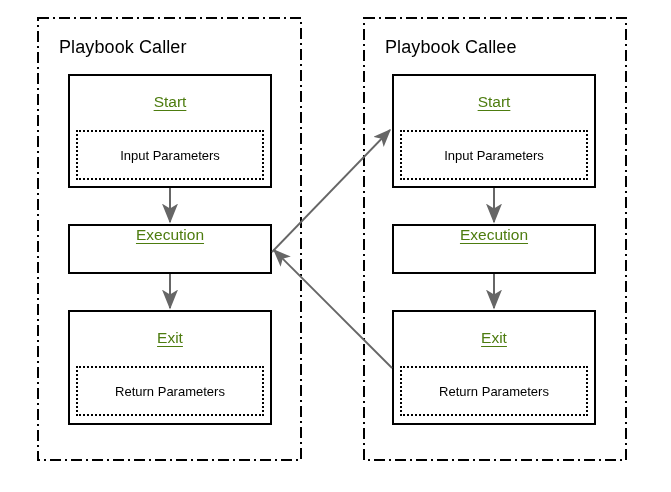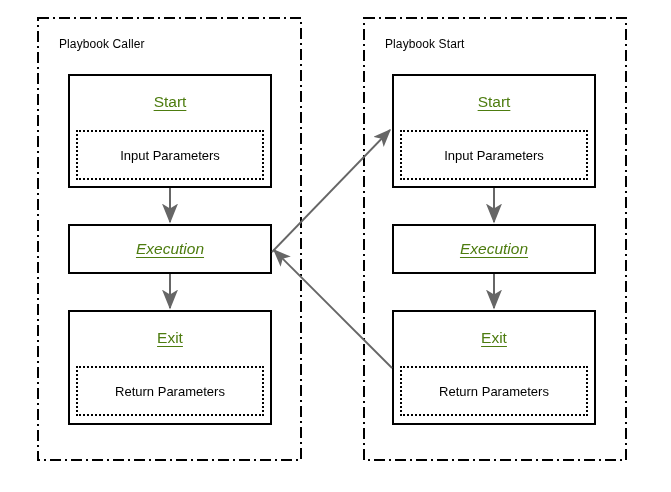--- a/index.html
+++ b/index.html
@@ -24,21 +24,21 @@
     background: transparent;
   }
   .lane-svg {
     position: absolute;
     left: 0;
     top: 0;
     overflow: visible;
   }
   .lane-title {
     position: absolute;
-    font-size: 12px;
+    font-size: 18px;
     color: #000000;
     white-space: nowrap;
     letter-spacing: 0.1px;
   }
 
   
   .node {
     position: absolute;
     box-sizing: border-box;
     border: 2px solid #000000;
@@ -51,22 +51,20 @@
     font-size: 15.5px;
     color: #4d7c0f;
     text-decoration: underline;
     text-underline-offset: 3px;
     white-space: nowrap;
   }
   .node.tall .node-title {
     margin-top: 17px;
   }
   .node.short {
-    justify-content: center;
-    font-style: italic;
   }
 
   
   .param-box {
     position: absolute;
     box-sizing: border-box;
     border: 2px dotted #000000;
     background: transparent;
     display: flex;
     align-items: center;
@@ -115,21 +113,21 @@
     </div>
     <div class="param-box" id="param-caller-exit" style="left: 39px; top: 349px; width: 188px; height: 50px;">
       <span class="param-label">Return Parameters</span>
     </div>
   </div>
 
   <div class="lane" id="lane-callee" style="left: 363px; top: 17px; width: 264px; height: 444px; border: none;">
       <svg class="lane-svg" width="264" height="444">
         <rect x="1" y="1" width="262" height="442" fill="none" stroke="#000000" stroke-width="2" stroke-dasharray="11 4 2 4"></rect>
       </svg>
-    <span class="lane-title" style="left: 22px; top: 20px;">Playbook Start</span>
+    <span class="lane-title" style="left: 22px; top: 20px;">Playbook Callee</span>
 
     <div class="node tall" id="node-callee-start" style="left: 29px; top: 57px; width: 204px; height: 114px;">
       <span class="node-title">Start</span>
     </div>
     <div class="param-box" id="param-callee-start" style="left: 37px; top: 113px; width: 188px; height: 50px;">
       <span class="param-label">Input Parameters</span>
     </div>
 
     <div class="node short" id="node-callee-execution" style="left: 29px; top: 207px; width: 204px; height: 50px;">
       <span class="node-title">Execution</span>

